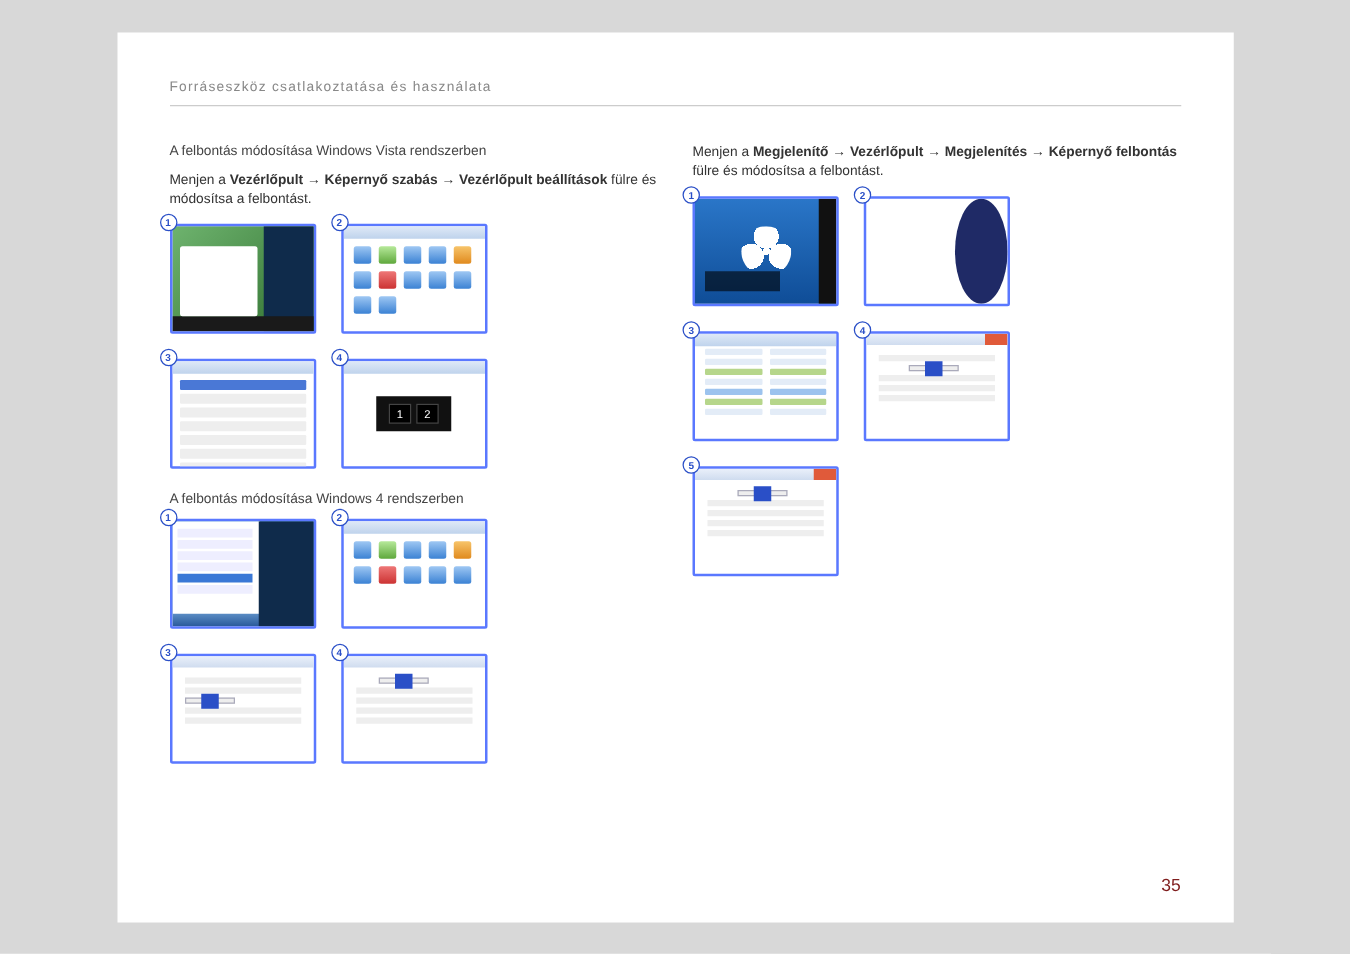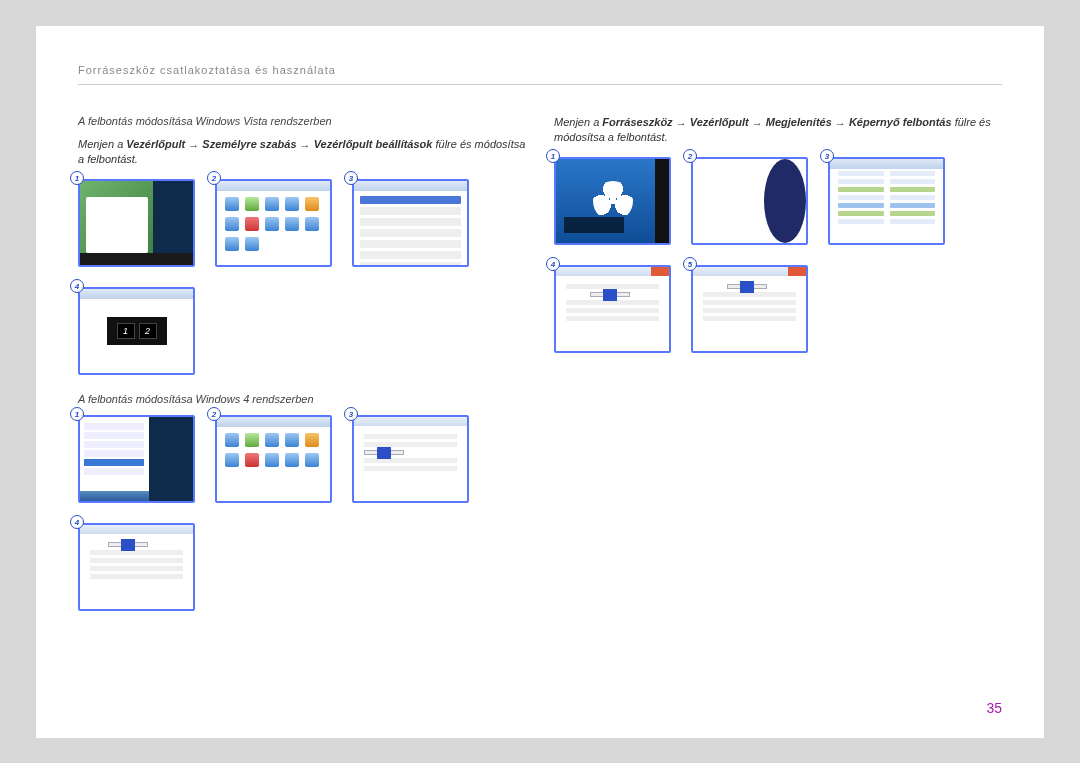--- a/index.html
+++ b/index.html
@@ -9,35 +9,35 @@
     width: 1080px;
     height: 763px;
     display: flex;
     align-items: center;
     justify-content: center;
     font-size: 11px;
     color: #333;
   }
   .page {
     background: #fff;
-    width: 1008px;
+    width: 893px;
     height: 712px;
     position: relative;
     padding: 38px 42px 30px 42px;
   }
   .header {
     color: #888;
     font-size: 11px;
     letter-spacing: 1px;
     padding-bottom: 8px;
     border-bottom: 1px solid #ccc;
     margin-bottom: 30px;
   }
   .cols { display: flex; gap: 28px; }
-  .col { flex: 1; font-style: italic; }
+  .col { flex: 1; }
   .section-title { font-size: 11px; color: #444; margin-bottom: 10px; }
   .instr { font-size: 11px; color: #333; line-height: 1.4; margin-bottom: 12px; }
   .instr b { font-weight: bold; }
   .arrow { font-family: Arial, sans-serif; }
   .thumbs { display: flex; flex-wrap: wrap; gap: 20px 20px; margin-bottom: 18px; }
   .thumb-wrap { position: relative; }
   .badge {
     position: absolute; top: -8px; left: -8px;
     width: 14px; height: 14px; border-radius: 50%;
     border: 1px solid #2a4fc7; background: #fff;
@@ -92,36 +92,36 @@
   .settings-win .content div{height:5px; background:#eee; margin:3px 0;}
   .settings-win .monprev{width:40px; height:24px; background:#dce5f2; border:1px solid #aab; margin:4px 0; display:flex; align-items:center; justify-content:center;}
   .settings-win .monprev span{width:14px; height:12px; background:#2a4fc7;}
   .win7start{ background:linear-gradient(#2a76c8,#0f4d97);}
   .win7start::before{content:""; position:absolute; left:0; top:0; width:70px; height:100%; background:#fff;}
   .win7start::after{content:""; position:absolute; right:0; top:0; width:44px; height:100%; background:#0f2b4b;}
   .win7task{position:absolute; bottom:0; left:0; width:100%; height:10px; background:linear-gradient(#5a8cc4,#2a5a9b);}
   .win7menu{position:absolute; left:4px; top:6px; width:60px; bottom:12px; display:flex; flex-direction:column; gap:2px;}
   .win7menu span{height:7px; background:#eef; }
   .win7menu span:nth-child(5){background:#3a78d6;}
-  .pagenum{ position:absolute; bottom:22px; right:42px; font-size:14px; color:#a21caf; }
+  .pagenum{ position:absolute; bottom:22px; right:42px; font-size:14px; color:#7f1d1d; }
 </style>
 </head>
 <body>
 
 <div class="page">
   <div class="header">Forráseszköz csatlakoztatása és használata</div>
 
   <div class="cols">
 
     <div class="col">
 
       <div class="section-title">A felbontás módosítása Windows Vista rendszerben</div>
       <div class="instr">
         <span>Menjen a </span><b>Vezérlőpult</b>
-        <span class="arrow"> → </span><b>Személyre szabás</b>
+        <span class="arrow"> → </span><b>Képernyő szabás</b>
         <span class="arrow"> → </span><b>Vezérlőpult beállítások</b><span> fülre és módosítsa a felbontást.</span>
       </div>
       <div class="thumbs">
         <div class="thumb-wrap">
           <div class="badge">1</div>
           <div class="thumb vista1">
               <div class="vistaTask"></div>
             </div>
         </div>
         <div class="thumb-wrap">
@@ -234,21 +234,21 @@
                 <div></div>
               </div>
             </div>
         </div>
       </div>
 
     </div>
 
     <div class="col">
       <div class="instr">
-        <span>Menjen a </span><b>Forráseszköz</b>
+        <span>Menjen a </span><b>Megjelenítő</b>
         <span class="arrow"> → </span><b>Vezérlőpult</b>
         <span class="arrow"> → </span><b>Megjelenítés</b>
         <span class="arrow"> → </span><b>Képernyő felbontás</b><span> fülre és módosítsa a felbontást.</span>
       </div>
       <div class="thumbs">
         <div class="thumb-wrap">
           <div class="badge">1</div>
           <div class="thumb win8flower win8charm">
               <div class="bar"></div>
             </div>

